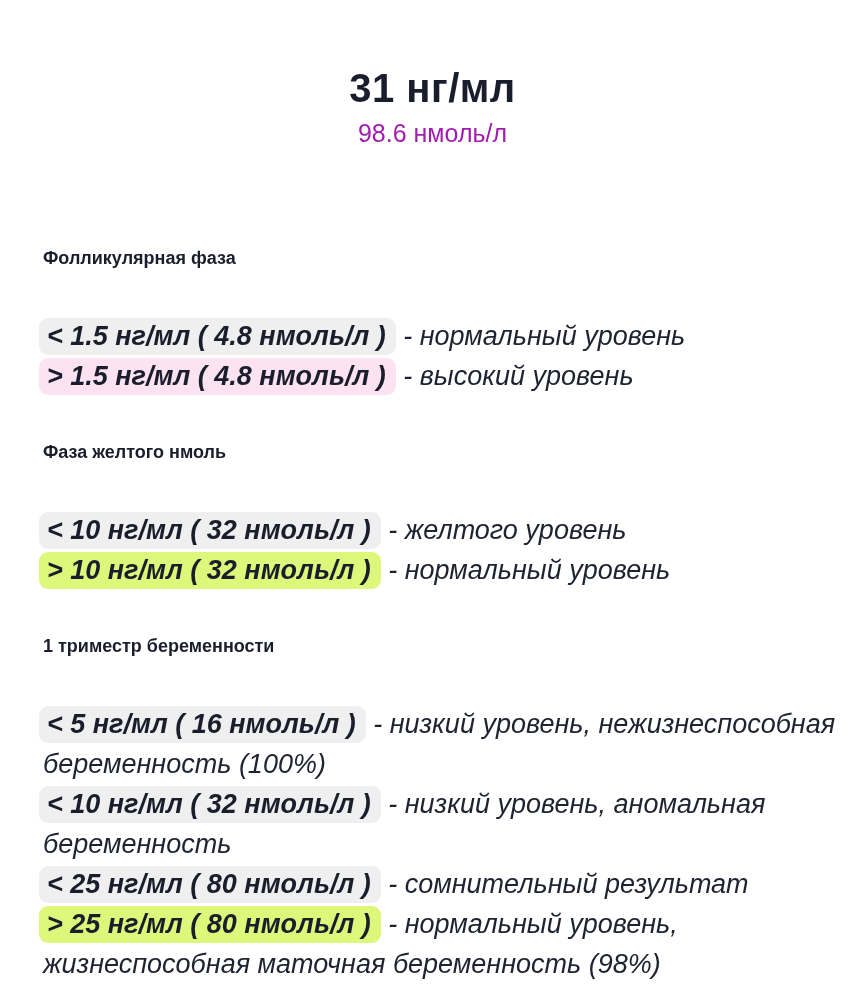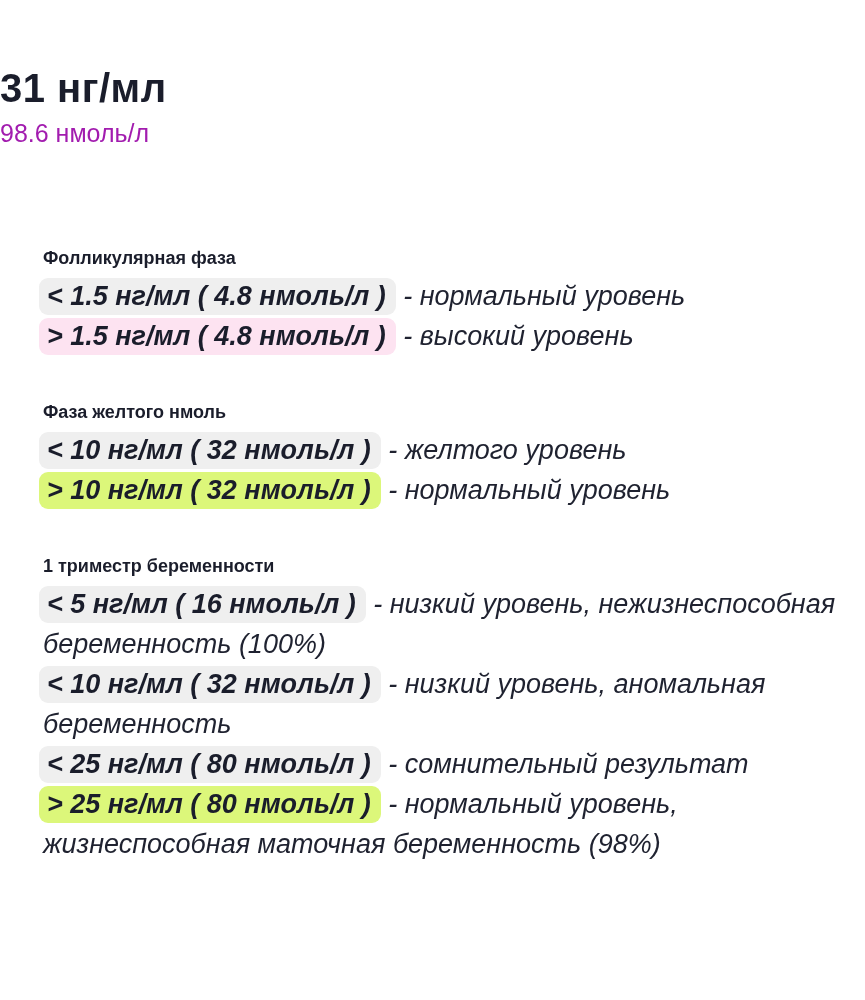--- a/index.html
+++ b/index.html
@@ -13,20 +13,21 @@
       overflow: hidden;
       font-family: "Liberation Sans", "DejaVu Sans", sans-serif;
       color: #1a1d2b;
       position: relative;
     }
     .result {
       position: absolute;
       left: 0;
       top: 62px;
       width: 865px;
+      text-align: center;
     }
     .result-value {
       font-size: 40px;
       font-weight: 700;
       line-height: 52px;
       color: #1a1d2b;
       letter-spacing: 0.5px;
     }
     .result-sub {
       font-size: 25px;
@@ -41,20 +42,21 @@
       width: 800px;
     }
     .section-title {
       font-size: 18px;
       font-weight: 700;
       line-height: 36px;
       color: #1a1d2b;
       margin: 0;
     }
     .range-list {
+      margin-top: 40px;
     }
     .range-row {
       font-size: 27px;
       line-height: 40px;
       font-style: italic;
       color: #1f2230;
     }
     .badge {
       display: inline-block;
       font-weight: 700;

